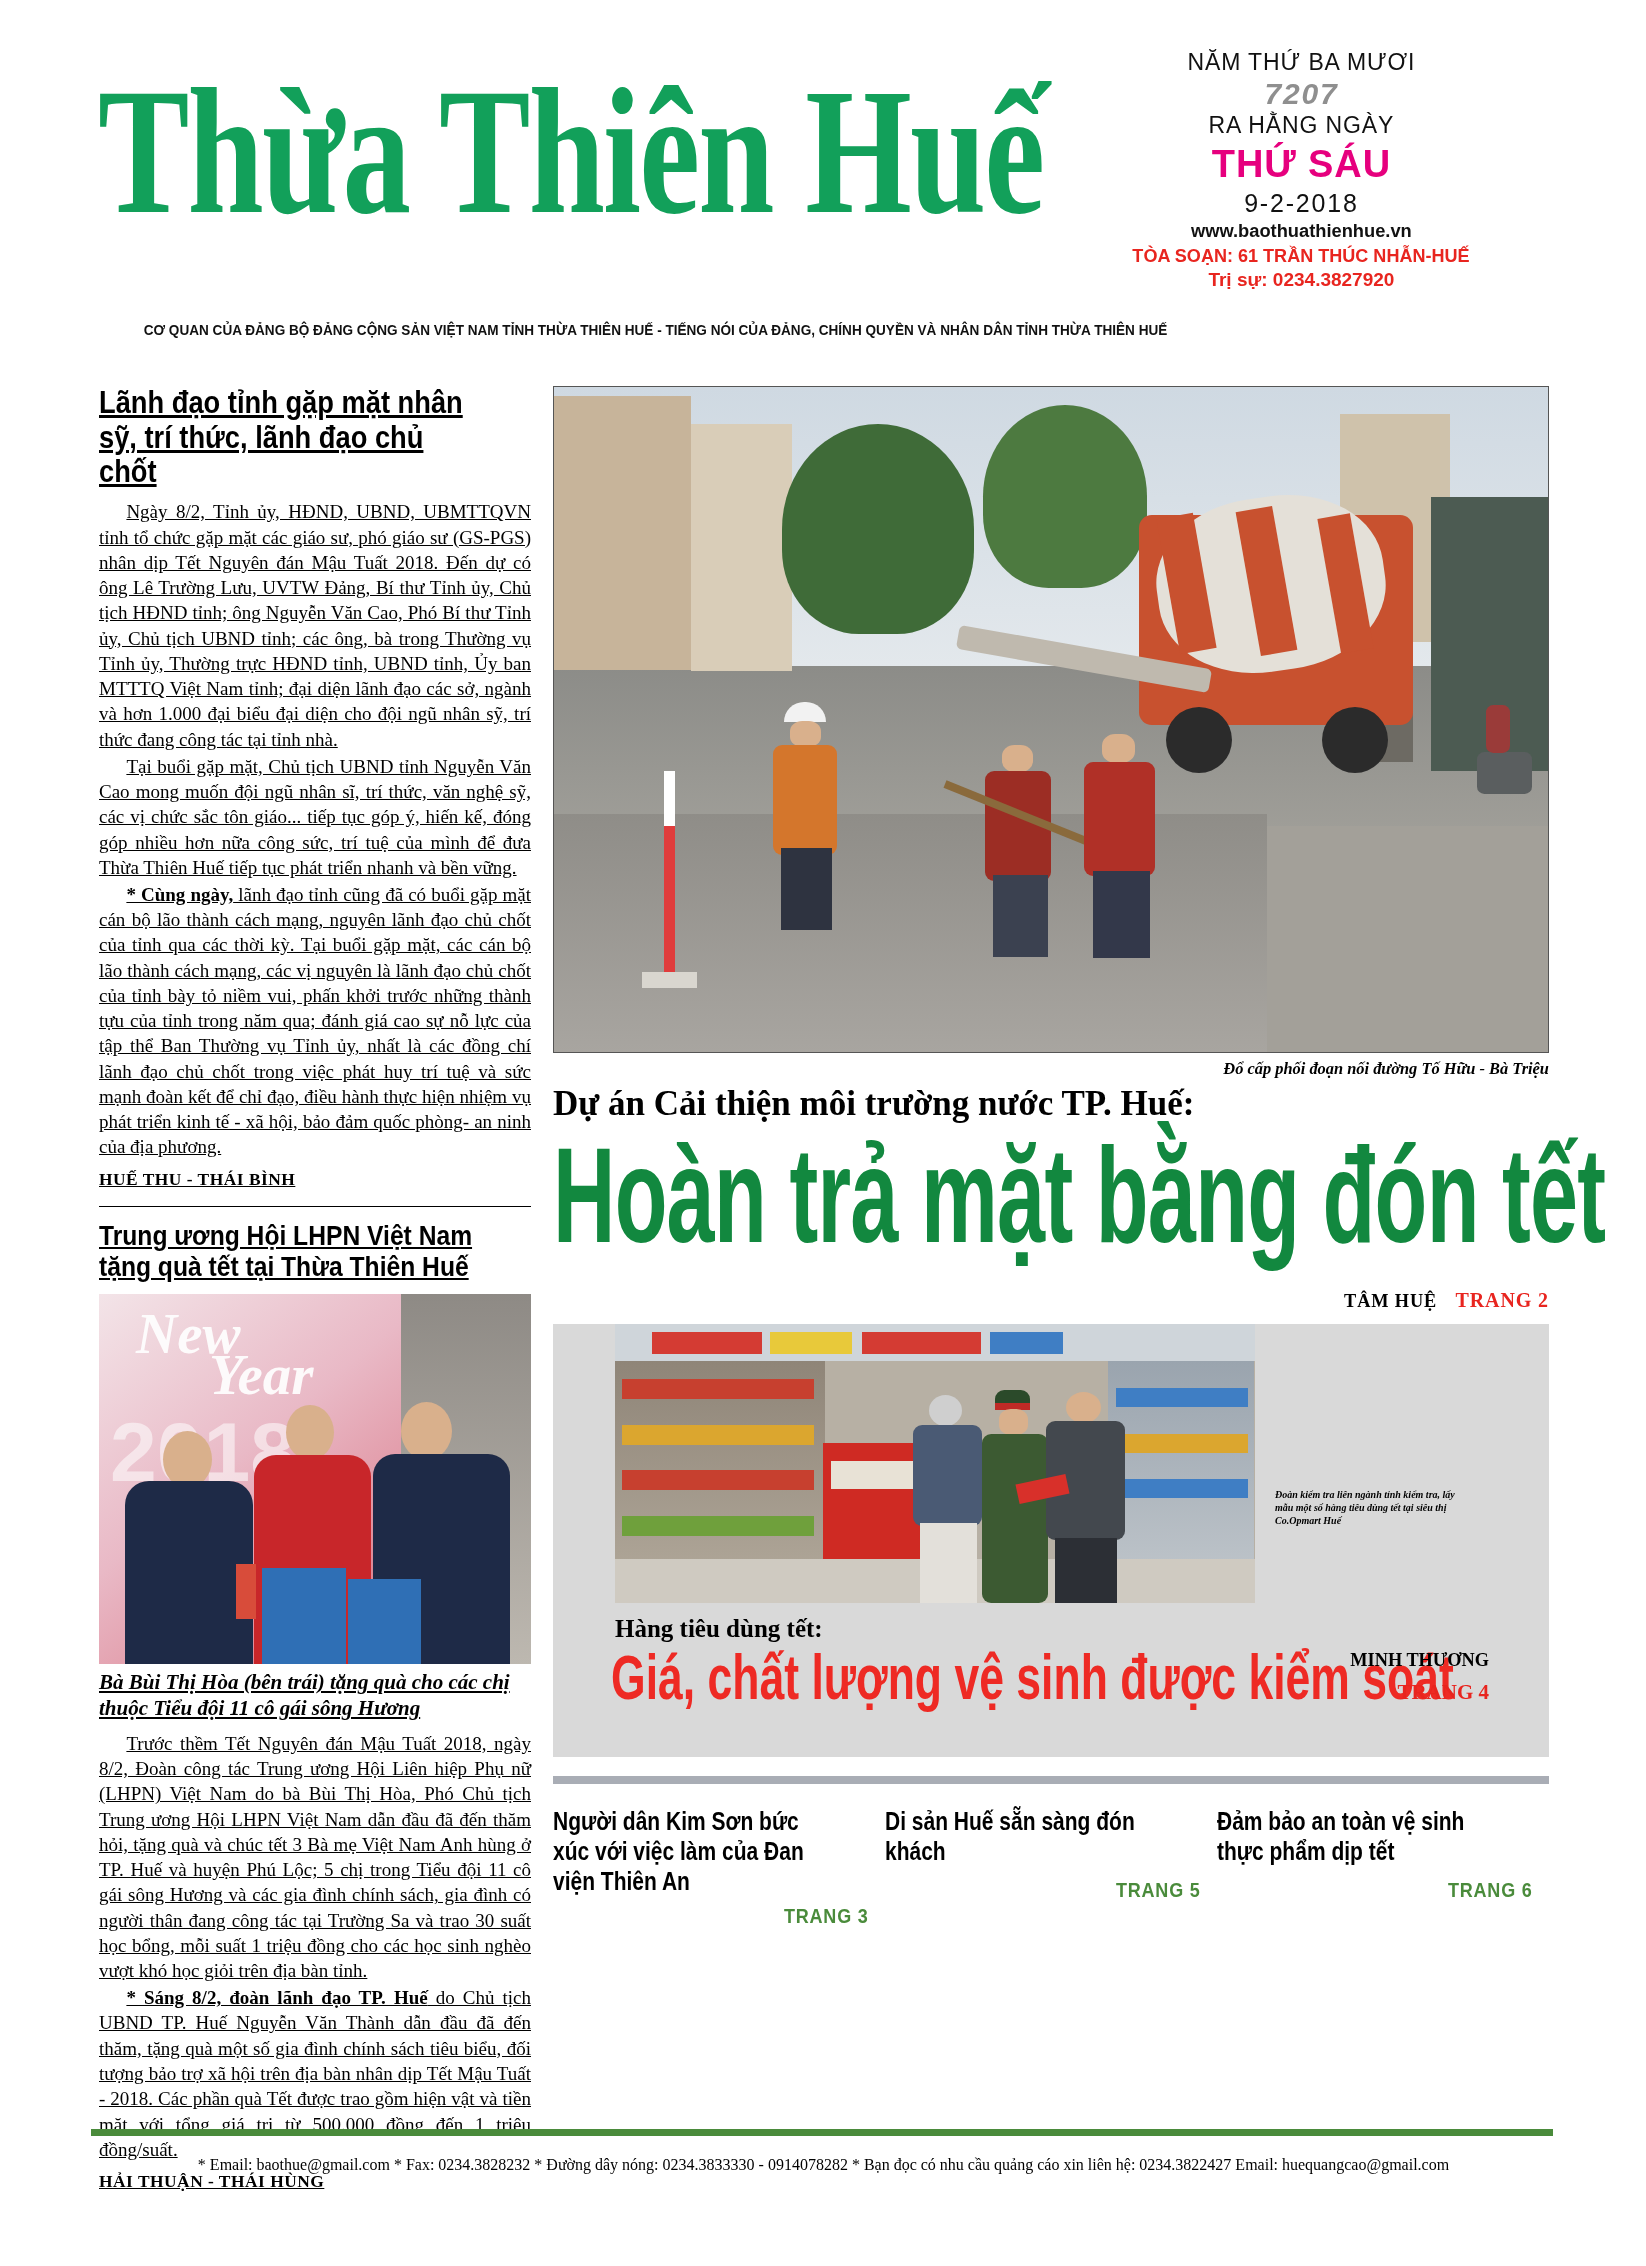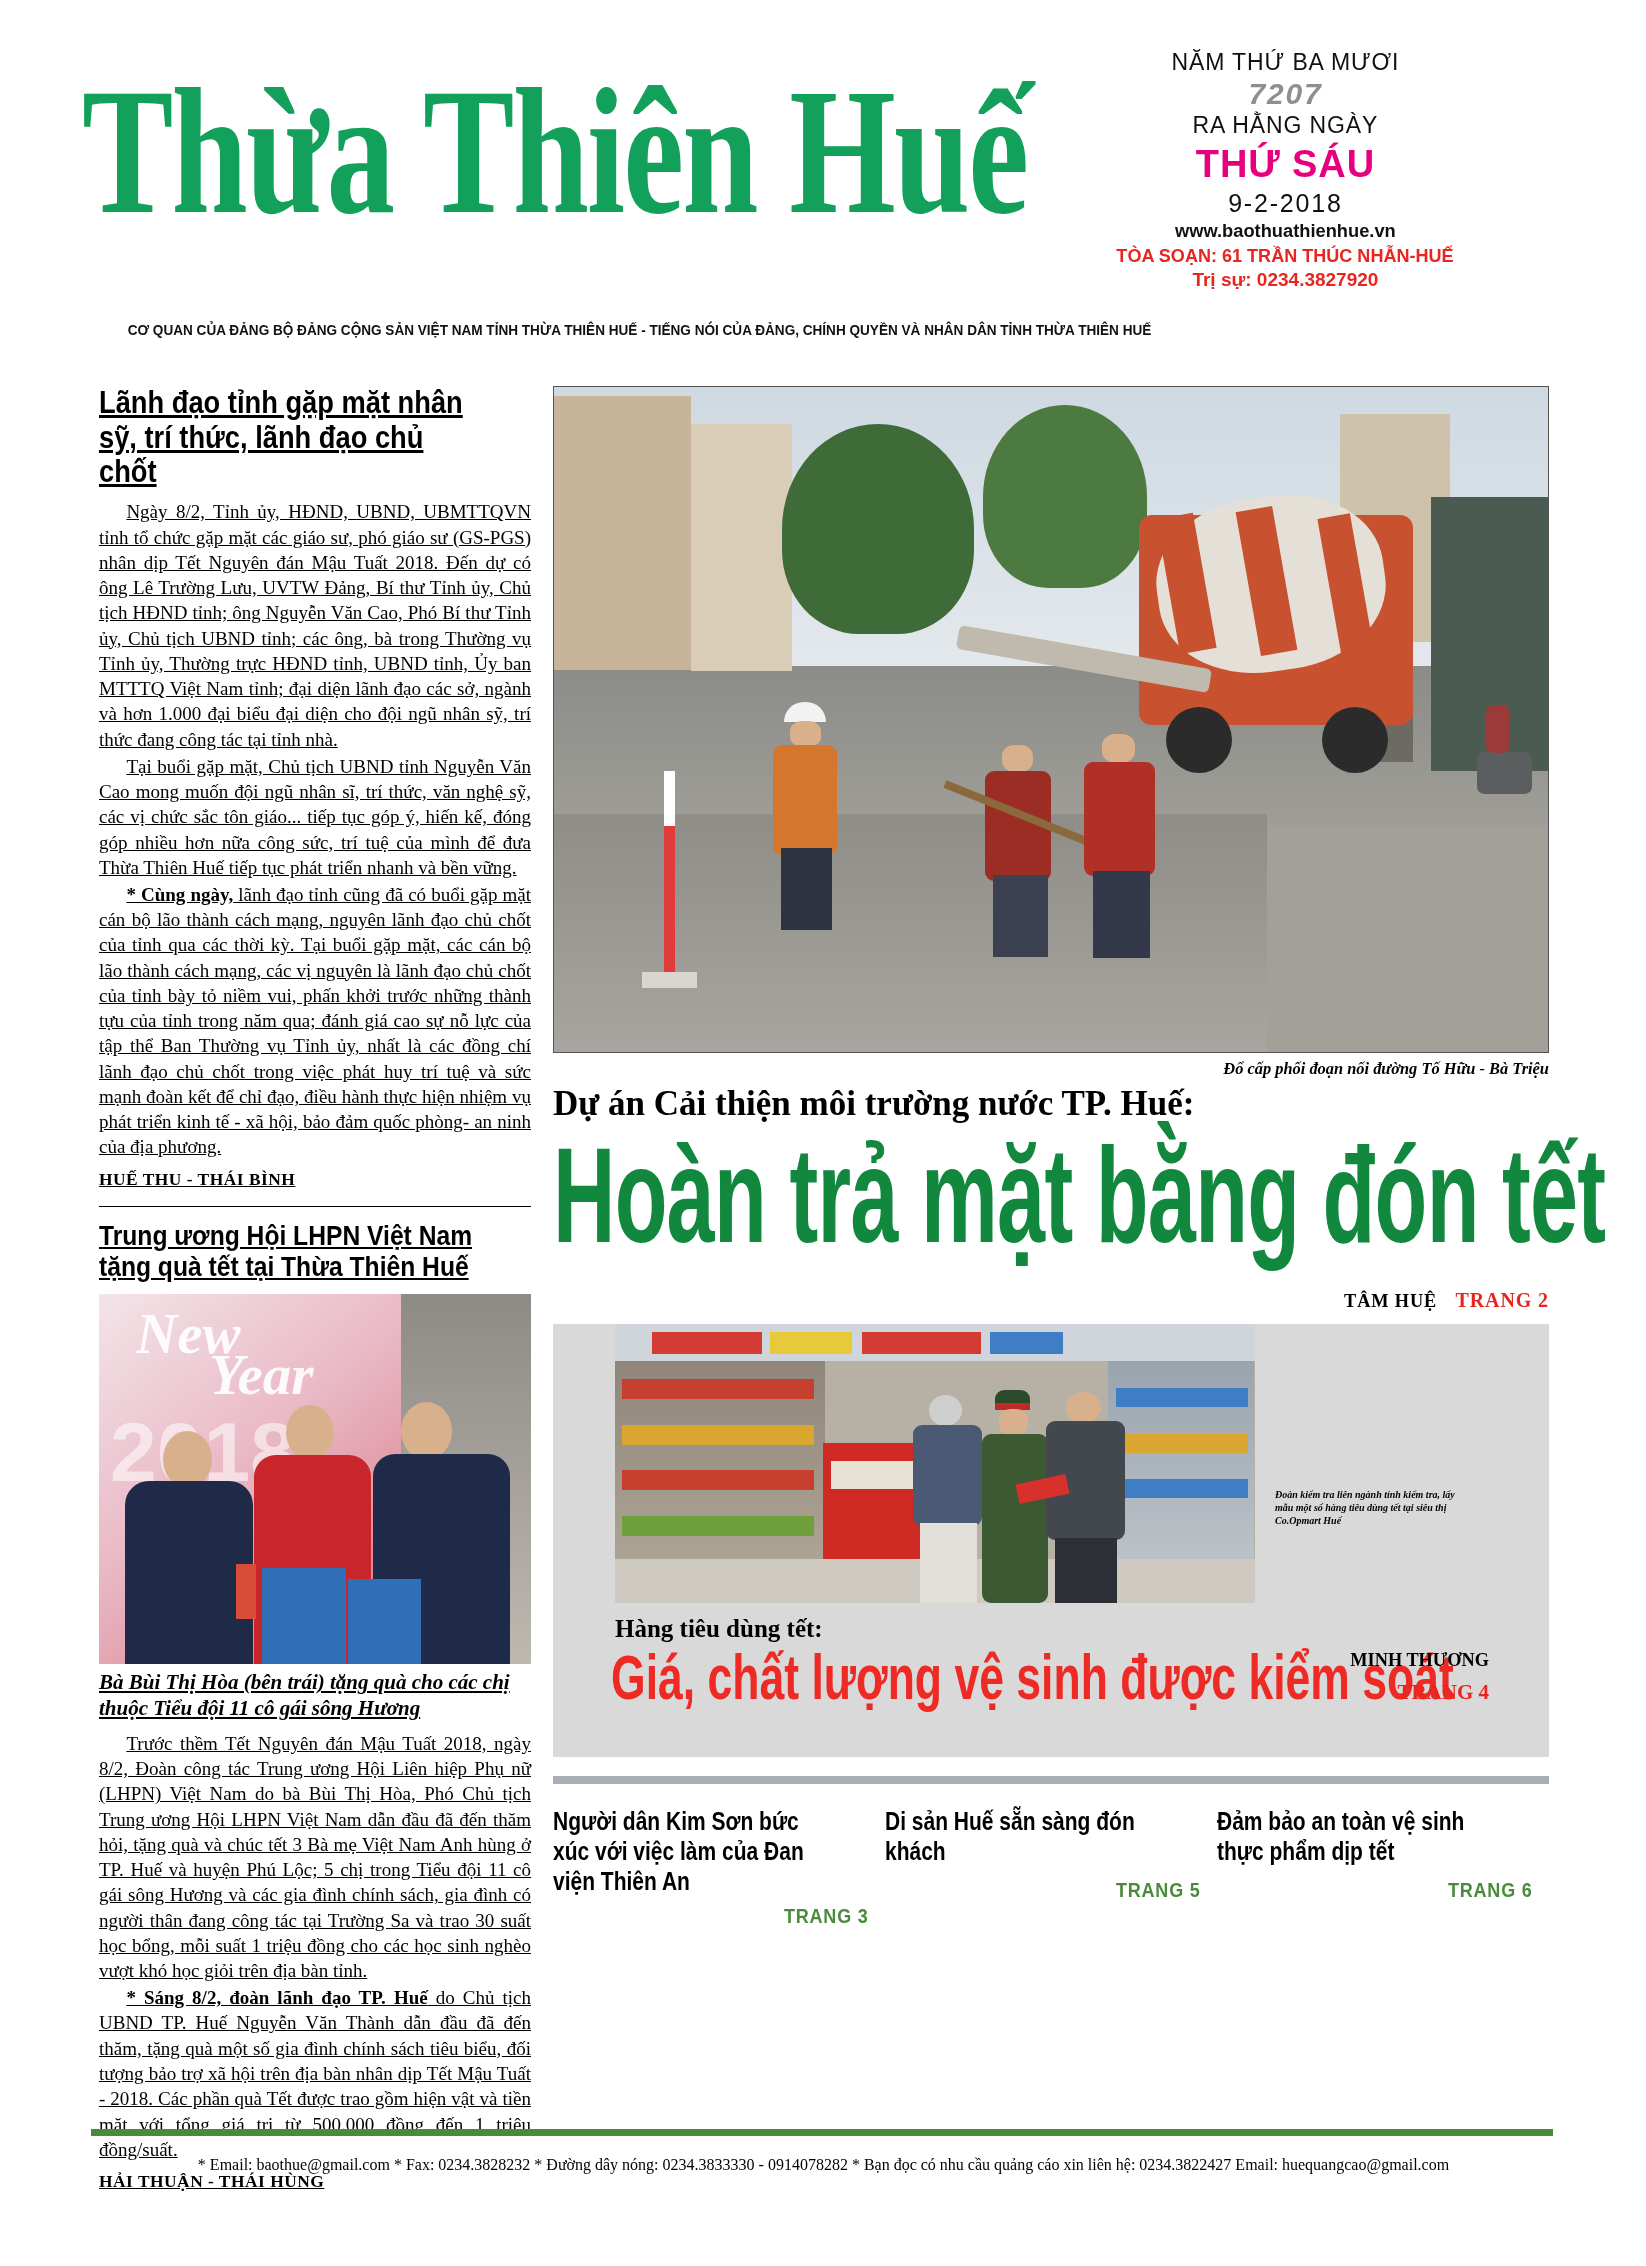--- a/index.html
+++ b/index.html
@@ -17,21 +17,21 @@
     width: 1647px;
     height: 2267px;
     background: #ffffff;
     overflow: hidden;
     box-sizing: border-box;
   }
 
   
   .masthead {
     position: absolute;
-    left: 0; top: 0;
+    left: 16px; top: 0;
     width: 1521px;
     height: 347px;
   }
   .masthead-title {
     position: absolute;
     left: 82px;
     top: 62px;
     font-family: "Liberation Serif", "DejaVu Serif", serif;
     font-weight: bold;
     font-size: 137px;

